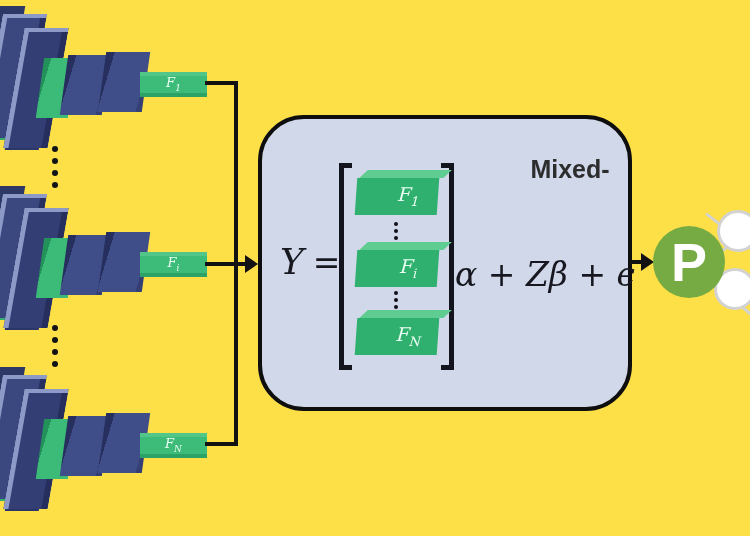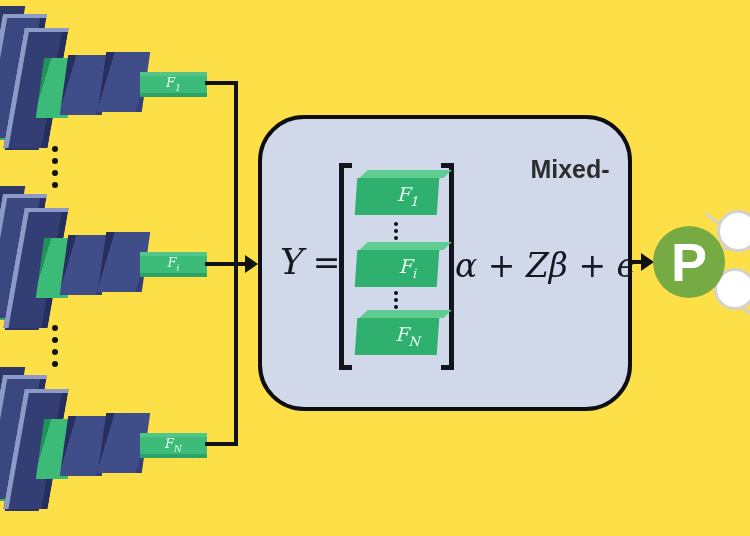--- a/index.html
+++ b/index.html
@@ -45,21 +45,21 @@
 
   
   .mebox{position:absolute;left:258px;top:115px;width:374px;height:296px;
          background:#d0d8ea;border:4px solid #0e0e0e;border-radius:46px;box-sizing:border-box;}
   .metitle{position:absolute;left:505px;top:121px;width:130px;text-align:center;
            color:#2d2d2d;font-size:25px;line-height:32px;font-weight:700;margin-top:32px;}
   .eq{font-family:"DejaVu Serif","Liberation Serif",serif;color:#17171f;}
   .eq-lhs{position:absolute;left:280px;top:244px;font-size:36px;line-height:1;}
   .eq-lhs .sym{font-style:italic;}
   .eq-lhs .eqsign{font-style:normal;margin-left:9px;font-size:33px;}
-  .eq-rhs{position:absolute;left:455px;top:249px;font-size:33px;line-height:1;font-style:italic;}
+  .eq-rhs{position:absolute;left:455px;top:258px;font-size:33px;line-height:1;font-style:italic;}
   .bracket{position:absolute;top:163px;width:13px;height:207px;box-sizing:border-box;}
   .bracket.left{left:339px;border:5px solid #14141f;border-right:none;}
   .bracket.right{left:441px;border:5px solid #14141f;border-left:none;}
   .mslab{position:absolute;left:356px;width:82px;height:37px;background:#2fb06e;
          transform:skewX(-4deg);display:flex;align-items:center;justify-content:center;}
   .mslab::before{content:"";position:absolute;left:2px;right:-4px;top:-8px;height:8px;
          background:#5fcd92;transform:skewX(-45deg);transform-origin:0 100%;}
   .mslab .mlabel{color:#e9fff3;font-family:"DejaVu Serif","Liberation Serif",serif;
          font-style:italic;font-size:19px;line-height:1;padding-left:24px;}
   .mslab .mlabel sub{font-size:13px;}

